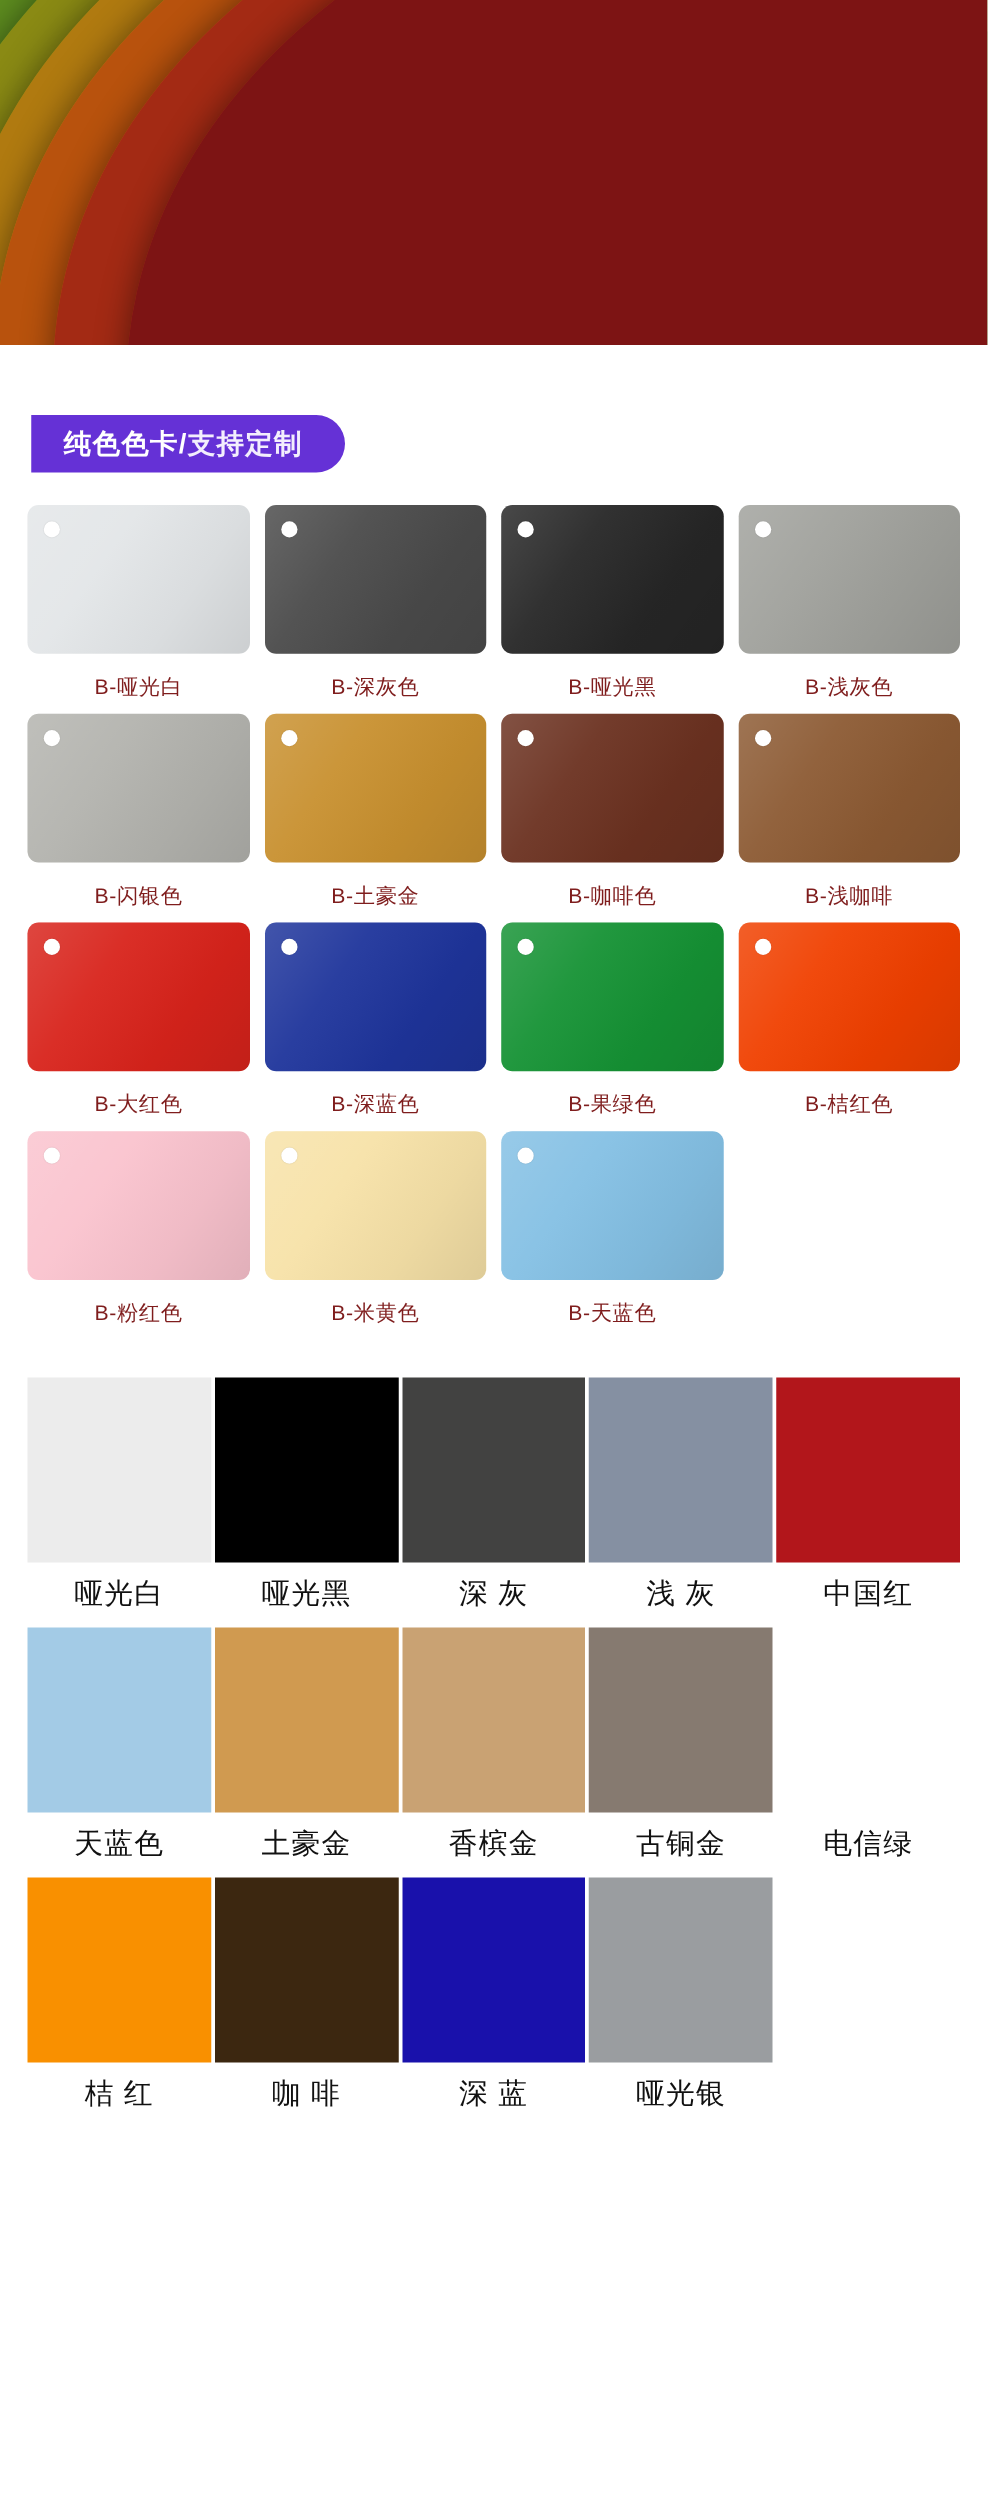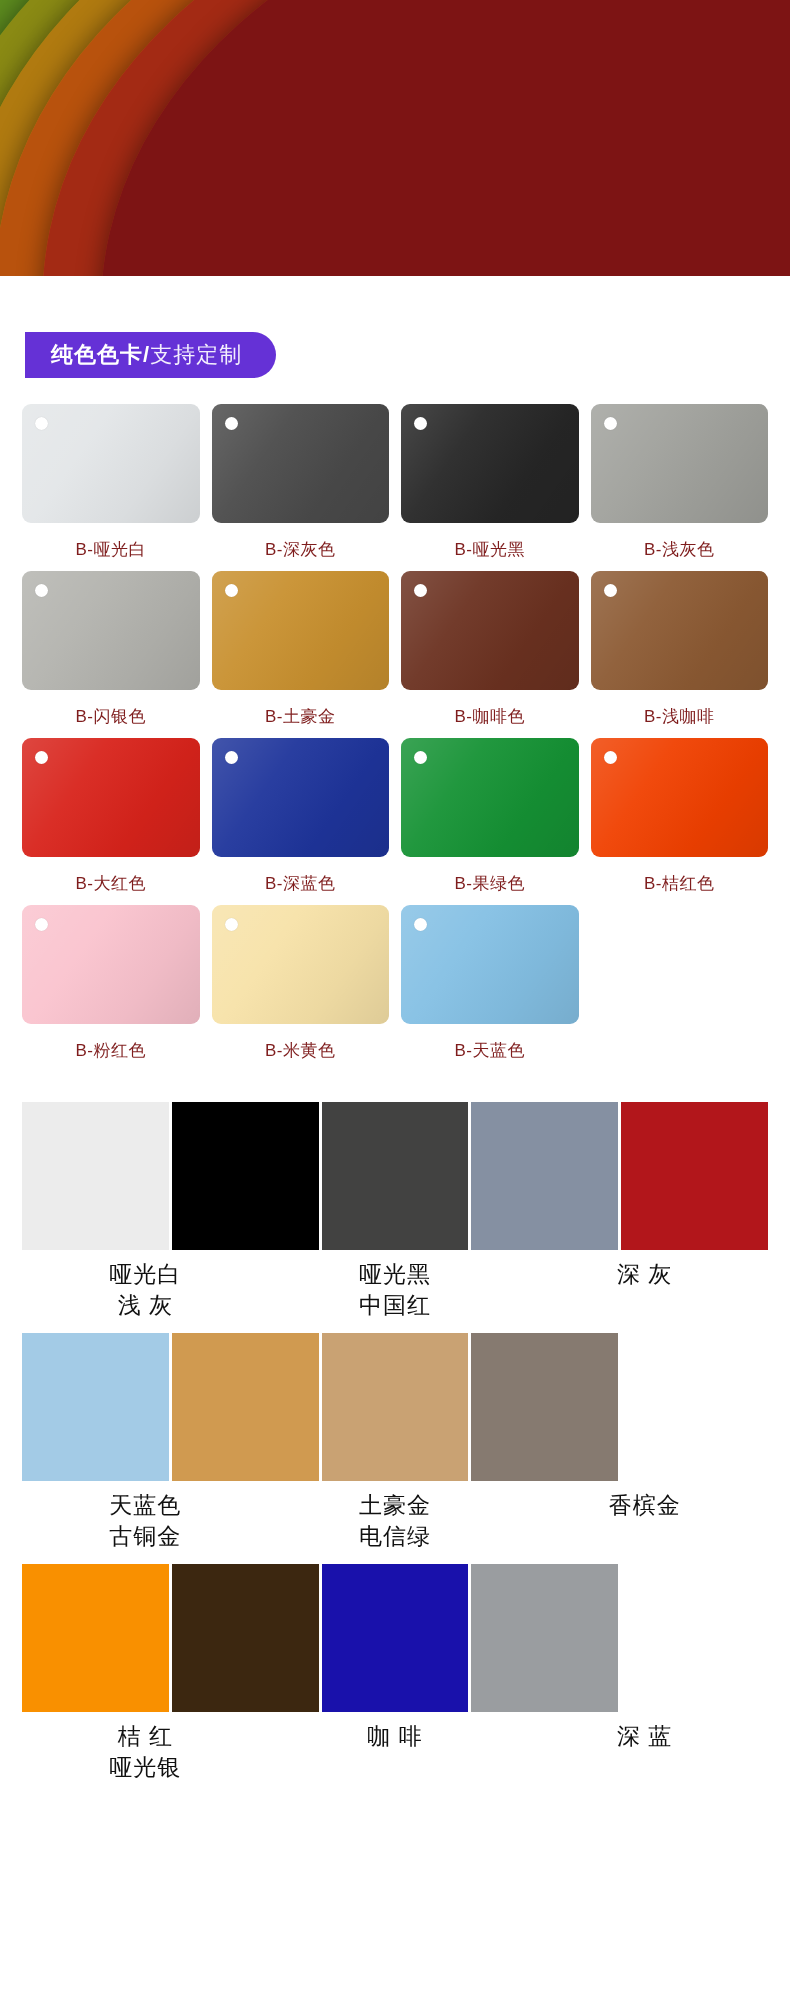--- a/index.html
+++ b/index.html
@@ -79,21 +79,21 @@
     padding: 0 34px 0 26px;
     background: #6531d6;
     border-radius: 0 40px 40px 0;
     color: #ffffff;
     font-size: 22px;
     letter-spacing: 1px;
     white-space: nowrap;
   }
   .badge b { font-weight: 700; }
   .badge .slash { font-weight: 700; }
-  .badge .tail { font-weight: 400; color: #f3eefd; }
+  .badge .tail { font-weight: 700; color: #f3eefd; }
 
   
   .cards {
     margin: 26px 0 0 0;
     padding: 0 22px;
     display: grid;
     grid-template-columns: repeat(4, 1fr);
     column-gap: 12px;
     row-gap: 10px;
   }
@@ -136,21 +136,21 @@
   .flat-strip {
     display: grid;
     grid-template-columns: repeat(5, 1fr);
     column-gap: 3px;
     height: 148px;
   }
   .flat-swatch { width: 100%; height: 100%; }
   .flat-swatch.empty { background: transparent; }
   .flat-labels {
     display: grid;
-    grid-template-columns: repeat(3, 1fr);
+    grid-template-columns: repeat(5, 1fr);
     column-gap: 3px;
     margin-top: 9px;
     margin-bottom: 12px;
   }
   .flat-label {
     text-align: center;
     color: #111111;
     font-size: 23px;
     font-weight: 400;
     letter-spacing: 1px;

